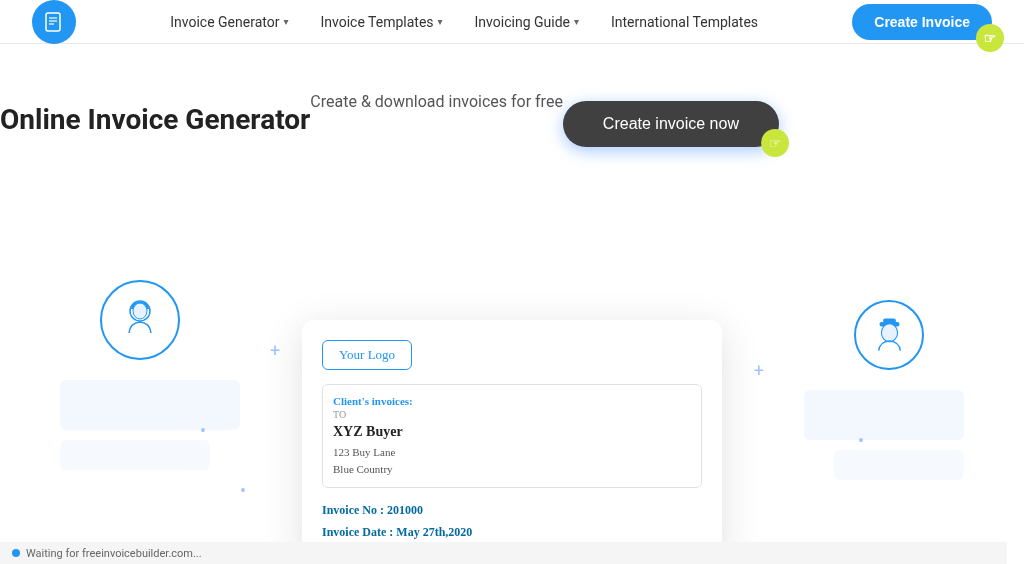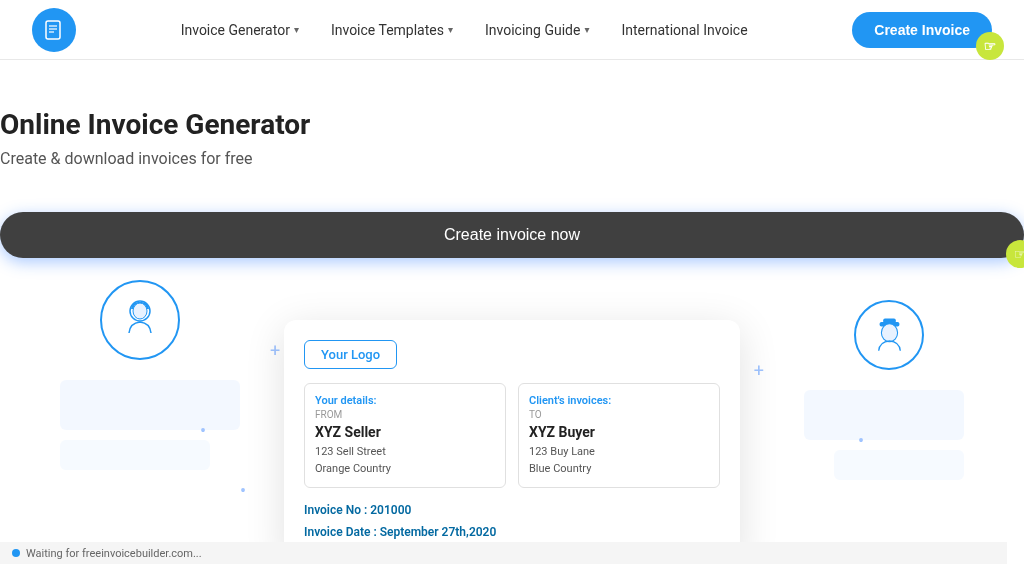--- a/index.html
+++ b/index.html
@@ -11,21 +11,21 @@
       overflow: hidden;
       position: relative;
     }
 
     
     header {
       display: flex;
       align-items: center;
       justify-content: space-between;
       padding: 0 32px;
-      height: 60px;
+      height: 44px;
       border-bottom: 1px solid #e8e8e8;
       background: #fff;
       position: relative;
       z-index: 10;
     }
     .logo-wrap {
       display: flex;
       align-items: center;
     }
     .logo-circle {
@@ -86,21 +86,22 @@
       display: flex;
       align-items: center;
       justify-content: center;
       font-size: 14px;
       z-index: 20;
     }
 
     
     .hero {
       display: flex;
-      flex-direction: column;
+      flex-direction: row;
+      align-items: center;
       padding-top: 48px;
       position: relative;
       z-index: 2;
     }
     .hero-title {
       font-size: 28px;
       font-weight: 700;
       color: #222;
       margin-bottom: 8px;
     }
@@ -186,26 +187,27 @@
       border-radius: 6px;
       z-index: 0;
     }
 
     
     .invoice-card {
       position: absolute;
       top: 320px;
       left: 50%;
       transform: translateX(-50%);
-      width: 456px;
+      width: 420px;
       background: white;
       border-radius: 12px;
       box-shadow: 0 8px 40px rgba(0,0,0,0.12);
       padding: 20px;
       z-index: 5;
+      font-family: Liberation Serif, serif;
     }
     .logo-placeholder {
       border: 1.5px solid #2196F3;
       border-radius: 6px;
       padding: 6px 16px;
       color: #2196F3;
       font-size: 13px;
       font-weight: 500;
       display: inline-block;
       margin-bottom: 14px;
@@ -297,21 +299,21 @@
       <span class="chevron">▾</span>
     </div>
     <div class="nav-item">
       <span>Invoice Templates</span>
       <span class="chevron">▾</span>
     </div>
     <div class="nav-item">
       <span>Invoicing Guide</span>
       <span class="chevron">▾</span>
     </div>
-    <div class="nav-item-plain">International Invoice</div>
+    <div class="nav-item-plain">International Templates</div>
   </nav>
 
   <button class="create-invoice-btn" style="position:relative;">
     <span>Create Invoice</span>
     <div class="cursor-indicator">☞</div>
   </button>
 </header>
 
 <div class="bg-bar" style="left:60px; top:380px; width:180px; height:50px; opacity:0.7;"></div>
 <div class="bg-bar" style="left:60px; top:440px; width:150px; height:30px; opacity:0.5;"></div>
@@ -360,49 +362,40 @@
     <span>Create invoice now</span>
     <div class="hero-btn-cursor">☞</div>
   </button>
 </div>
 
 <div class="invoice-card">
   <div class="logo-placeholder">Your Logo</div>
 
   <div class="invoice-details-row">
 
-    <div class="detail-box">
-      <div class="detail-label">Your details:</div>
-      <div class="detail-sub">FROM</div>
-      <div class="detail-name">XYZ Seller</div>
-      <div class="detail-addr">
-        <span>123 Sell Street</span><br>
-        <span>Orange Country</span>
-      </div>
-    </div>
 
     <div class="detail-box">
       <div class="detail-label">Client's invoices:</div>
       <div class="detail-sub">TO</div>
       <div class="detail-name">XYZ Buyer</div>
       <div class="detail-addr">
         <span>123 Buy Lane</span><br>
         <span>Blue Country</span>
       </div>
     </div>
   </div>
 
   <div class="invoice-meta">
     <div>
       <span>Invoice No :</span>
       <span>201000</span>
     </div>
     <div>
       <span>Invoice Date :</span>
-      <span>September 27th,2020</span>
+      <span>May 27th,2020</span>
     </div>
   </div>
 </div>
 
 <div class="status-bar">
   <div class="status-dot"></div>
   <span>Waiting for freeinvoicebuilder.com...</span>
 </div>
 
 </body></html>

